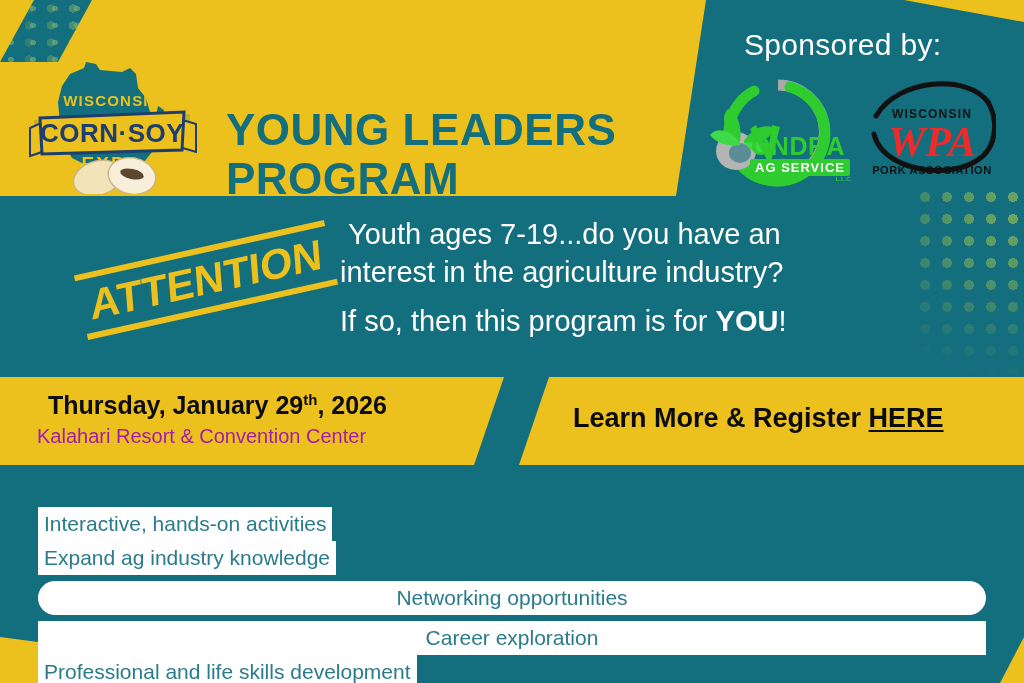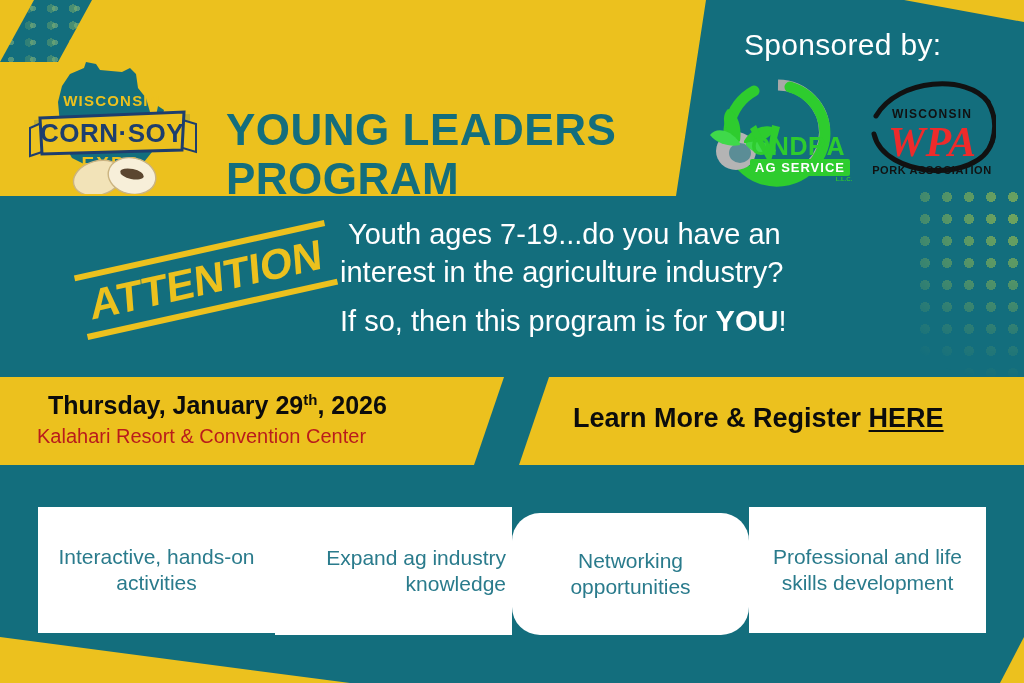--- a/index.html
+++ b/index.html
@@ -159,38 +159,39 @@
     left: -4px; top: 377px; width: 508px; height: 88px;
     clip-path: polygon(0 0, 508px 0, 478px 88px, 0 88px);
   }
   .band-date .date-line {
     position: absolute; left: 52px; top: 14px;
     color: #0c0c0c; font-size: 25px; font-weight: 800; white-space: nowrap;
   }
   .band-date .date-line sup { font-size: 15px; vertical-align: super; }
   .band-date .venue-line {
     position: absolute; left: 41px; top: 48px;
-    color: #b91c1c; font-size: 20px; font-weight: 400; white-space: nowrap;
+    color: #a21caf; font-size: 20px; font-weight: 400; white-space: nowrap;
   }
   .band-register {
     left: 519px; top: 377px; width: 509px; height: 88px;
     clip-path: polygon(30px 0, 509px 0, 509px 88px, 0 88px);
   }
   .band-register .reg-text {
     position: absolute; left: 54px; top: 26px;
     color: #0c0c0c; font-size: 27px; font-weight: 800; white-space: nowrap;
   }
   .band-register .reg-here { text-decoration: underline; text-underline-offset: 3px; }
 
   
   .cards {
     position: absolute;
     left: 38px; top: 507px;
     width: 948px; height: 132px;
     display: flex;
+    flex-direction: column;
   }
   .card {
     background: #ffffff;
     flex: 1 1 0;
     display: flex; align-items: center; justify-content: center;
     text-align: center;
     color: #2A7B8C;
     font-size: 21px;
     line-height: 1.24;
     padding: 4px 6px;
@@ -303,16 +304,17 @@
   </div>
 
   <div class="band band-register">
     <div class="reg-text"><span>Learn More &amp; Register </span><a class="reg-here" href="#" style="color:#0c0c0c">HERE</a></div>
   </div>
 
   <div class="cards">
     <div class="card c1">Interactive, hands-on activities</div>
     <div class="card c2">Expand ag industry knowledge</div>
     <div class="card c3">Networking opportunities</div>
+    <div class="card c4">Career exploration</div>
     <div class="card c5">Professional and life skills development</div>
   </div>
 
 </div>
 
 </body></html>

